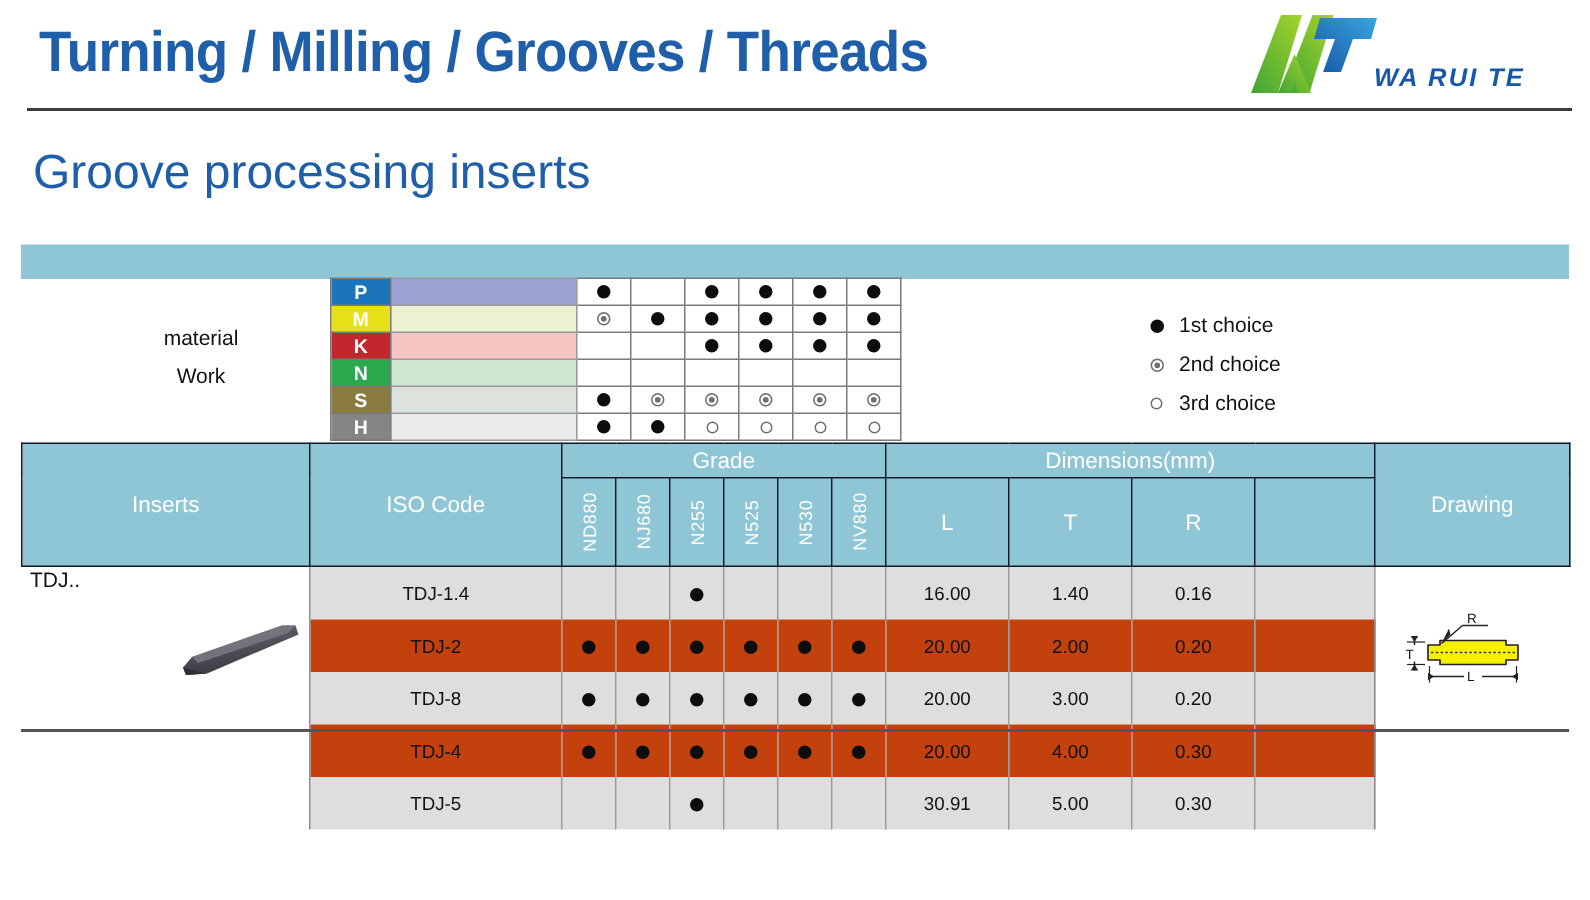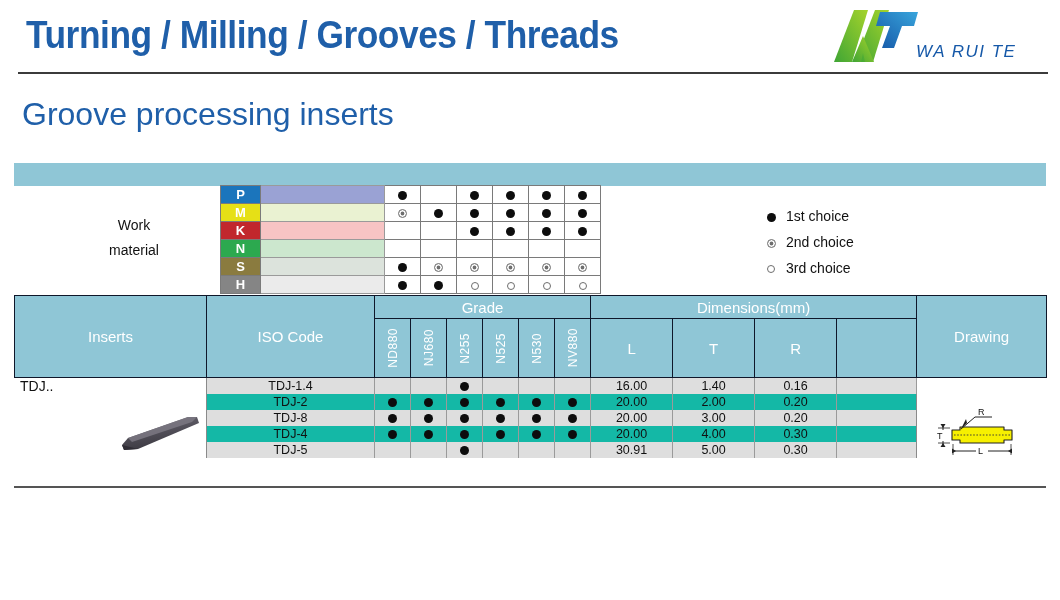--- a/index.html
+++ b/index.html
@@ -61,21 +61,21 @@
     color: #1558a8;
     letter-spacing: 2px;
     font-family: "DejaVu Sans", sans-serif;
     line-height: 34px;
   }
   #logo-latin {
     position: absolute;
     left: 88px;
     top: 36px;
     font-size: 17px;
-    font-weight: normal;
+    font-weight: bold;
     font-style: italic;
     color: #1558a8;
     letter-spacing: 1.5px;
     font-family: "Liberation Sans", sans-serif;
   }
 
   
   #slide-title {
     position: absolute;
     left: 22px;
@@ -207,26 +207,26 @@
     writing-mode: vertical-rl;
     transform: rotate(180deg);
     white-space: nowrap;
     margin: 0 auto;
     letter-spacing: 0.5px;
   }
   .cell {
     font-size: 12.5px;
     text-align: center;
     color: #111;
-    height: 16px;
+    height: 35px;
     border-left: 1px solid #9a9a9a;
     border-right: 1px solid #9a9a9a;
   }
   .row-odd .cell { background: #dedede; }
-  .row-even .cell { background: #14b8a6; }
+  .row-even .cell { background: #c2410c; }
   .iso-cell { text-align: center; font-size: 12.5px; }
   .insert-cell {
     background: #ffffff !important;
     border-left: none;
     border-right: 1px solid #8a8a8a;
     vertical-align: top;
     position: relative;
   }
   .drawing-cell {
     background: #ffffff !important;
@@ -293,22 +293,22 @@
     <div id="logo-latin">WA RUI TE</div>
   </div>
 </div>
 
 <div id="slide-title">Groove processing inserts</div>
 
 <div id="top-band"></div>
 
 <div id="wm-block">
   <div id="wm-label">
+    <div>material</div>
     <div>Work</div>
-    <div>material</div>
   </div>
   <table class="wm-table">
     <tbody id="wm-body">
         <tr>
           <td class="wm-code" style="background: rgb(27, 117, 188);">P</td>
           <td class="wm-swatch" style="background: rgb(154, 162, 212);"></td>
           <td class="wm-dot"><span class="sym sym-1"></span></td>
           <td class="wm-dot"><span class="sym sym-blank"></span></td>
           <td class="wm-dot"><span class="sym sym-1"></span></td>
           <td class="wm-dot"><span class="sym sym-1"></span></td>

